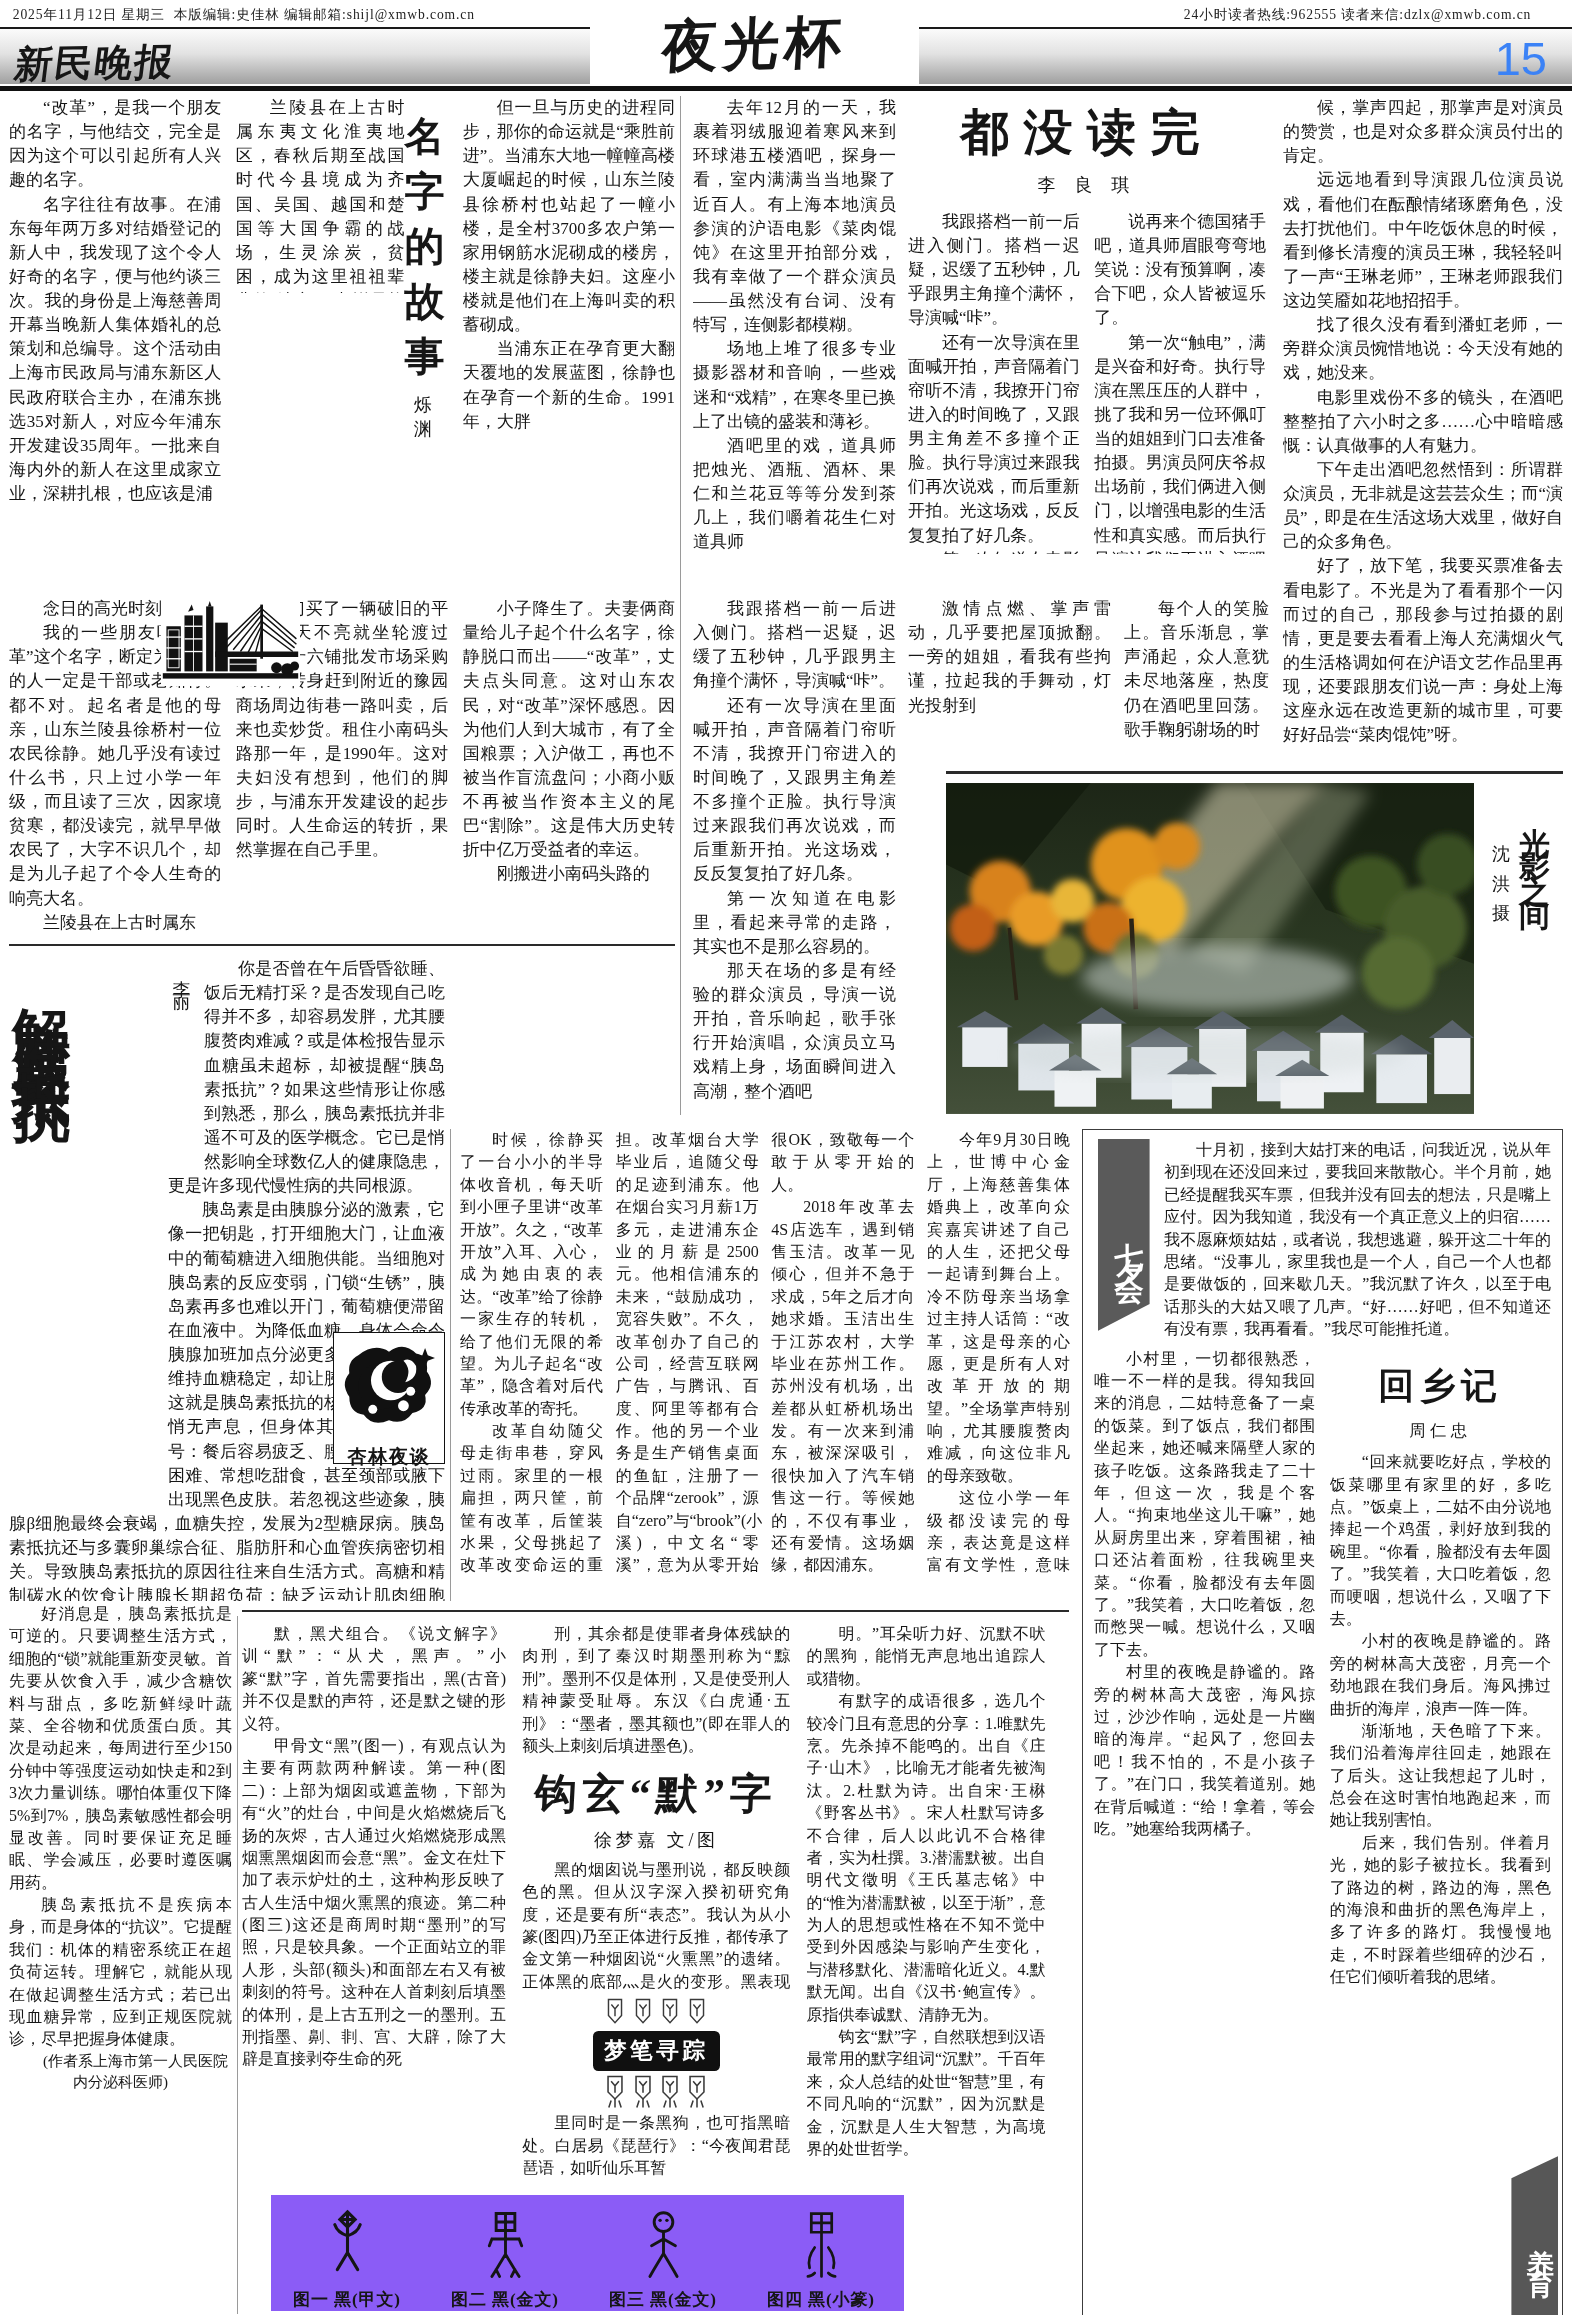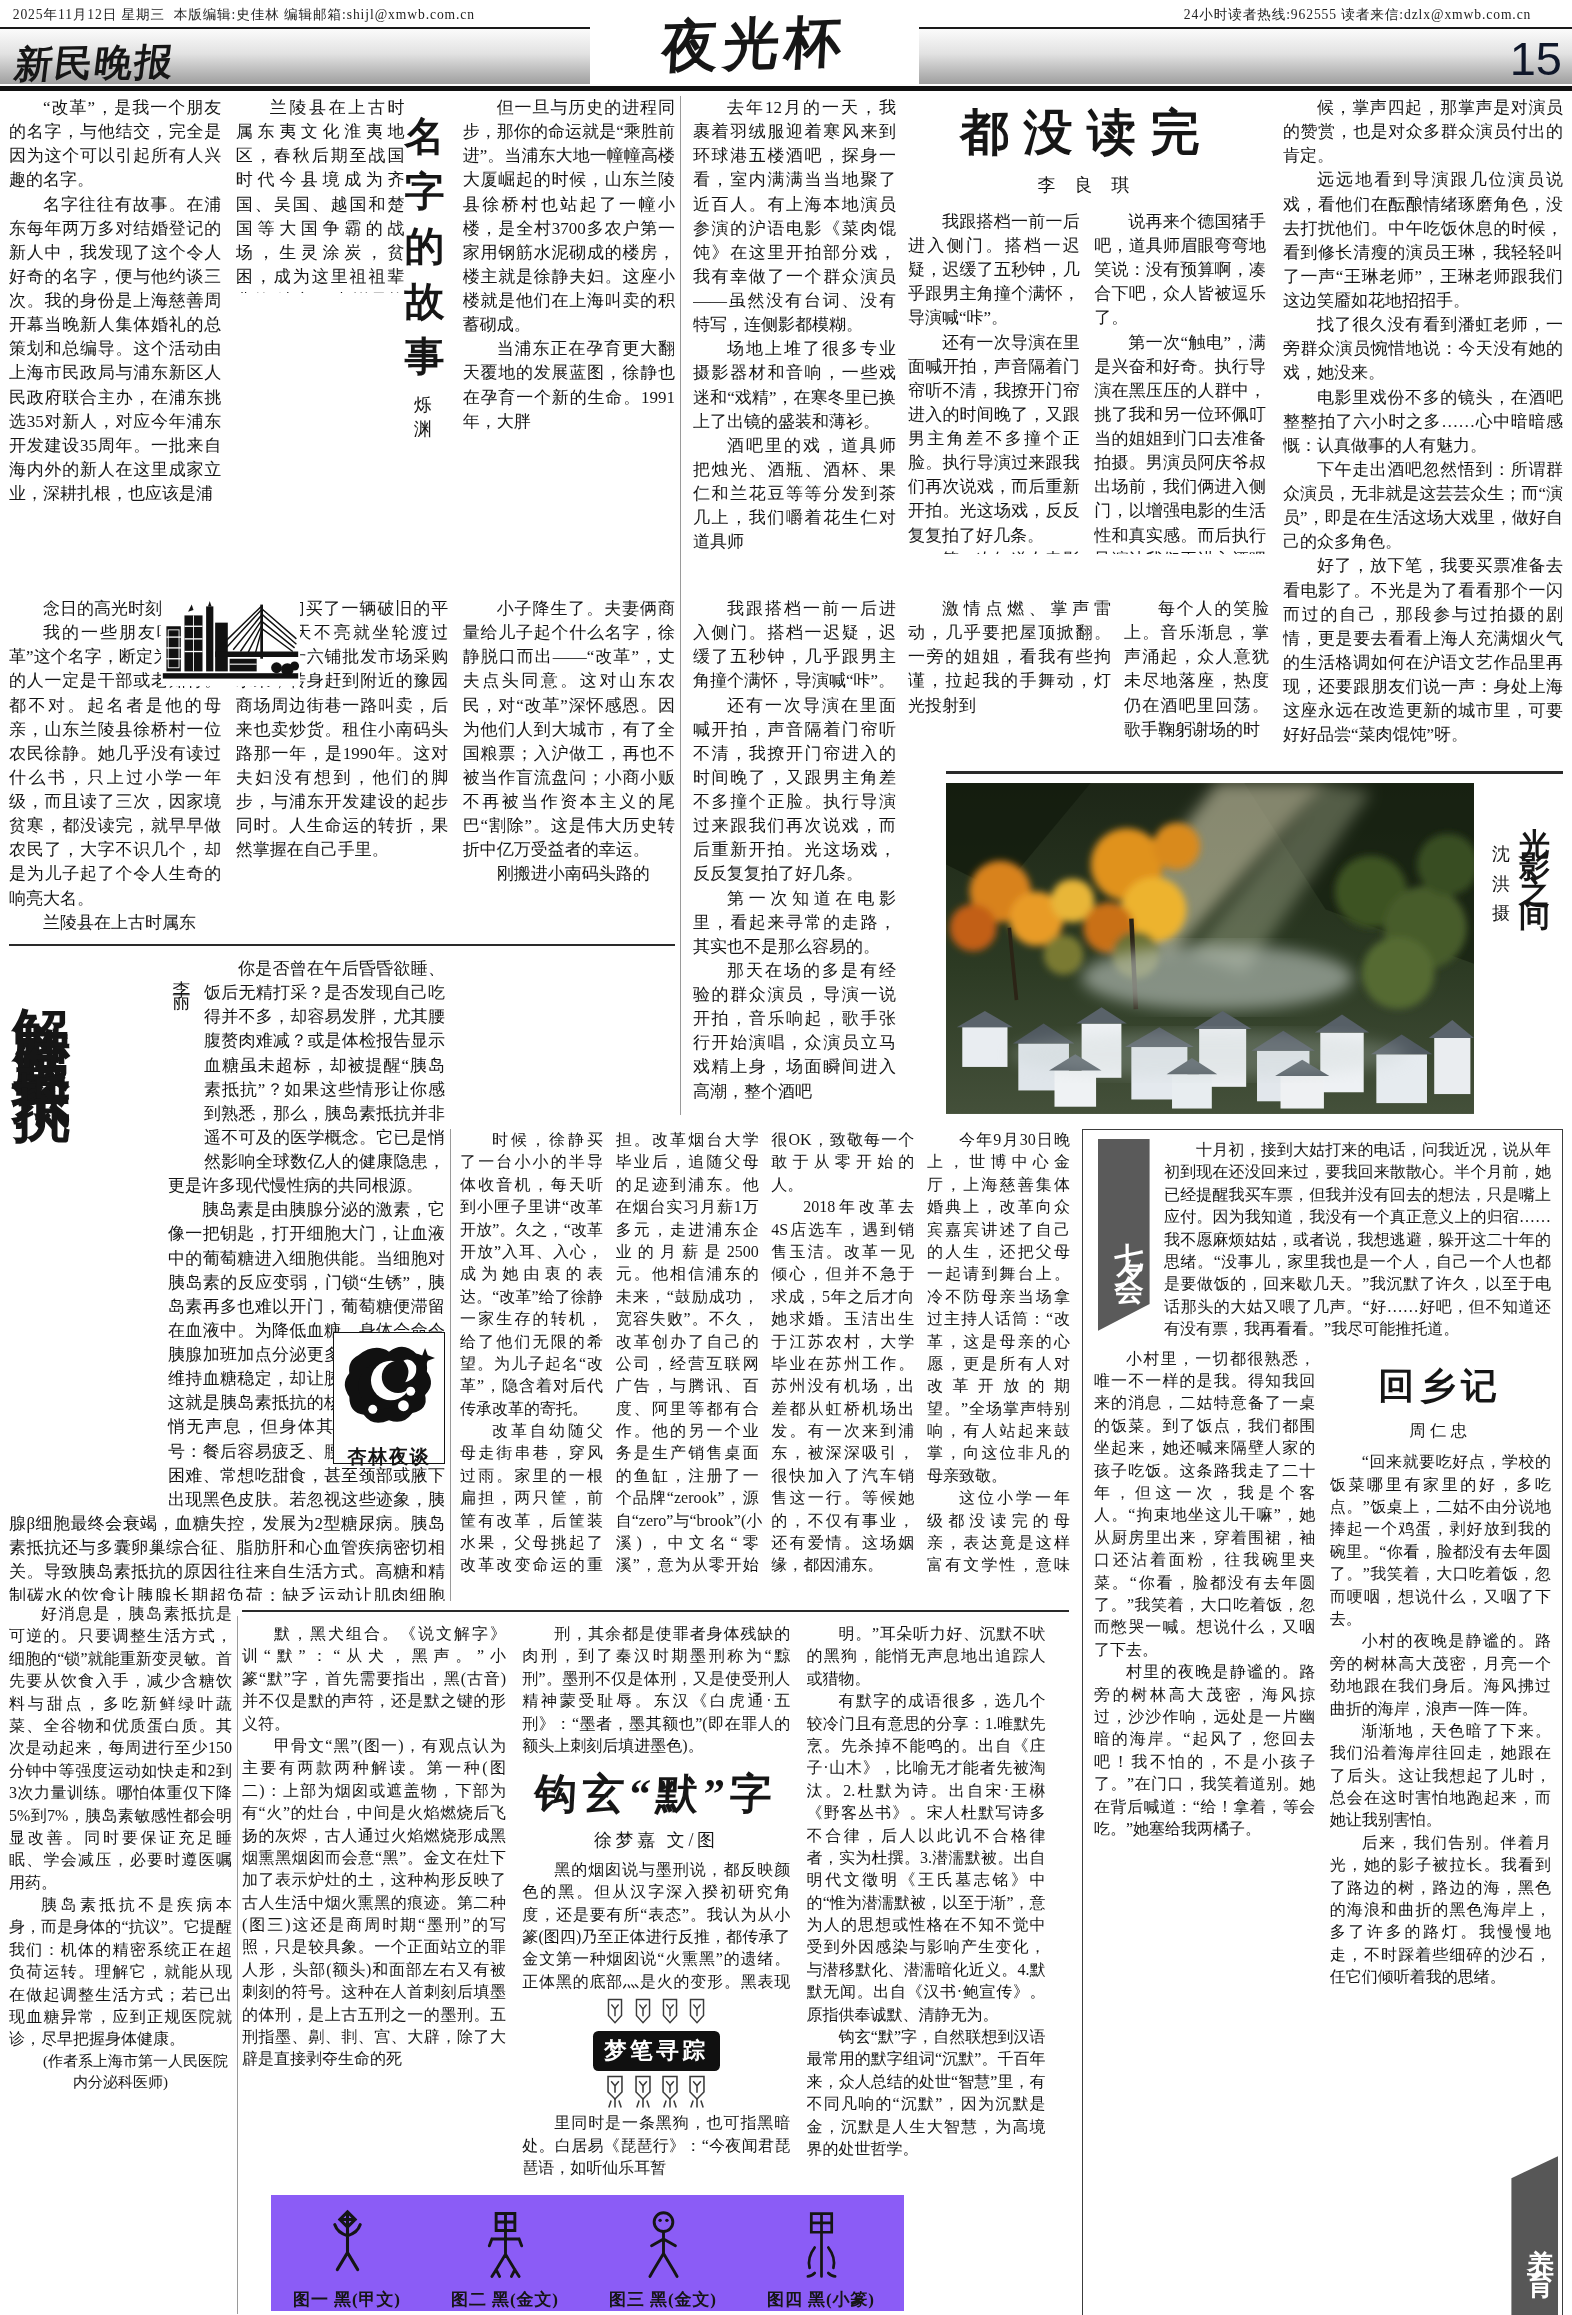--- a/index.html
+++ b/index.html
@@ -9,21 +9,21 @@
 
 .hdr-top { position:absolute; left:0; top:0; width:1544px; height:27px; font-size:13.6px; color:#222; }
 .hdr-top .l { position:absolute; left:12.7px; top:6.3px; letter-spacing:0.9px; }
 .hdr-top .r { position:absolute; right:12.7px; top:6.3px; letter-spacing:0.9px; }
 .hdr-line { position:absolute; left:0; top:27px; width:1572px; height:1.8px; background:#1a1a1a; }
 .hdr-band { position:absolute; left:0; top:29px; width:1572px; height:55px;
   background:linear-gradient(180deg,#fbfbfb 0%,#e2e2e2 45%,#9f9f9f 100%); }
 .masthead { position:absolute; left:14.5px; top:38px; font-size:38px; font-weight:900; transform:skewX(-8deg) rotate(-1deg); letter-spacing:1.8px; }
 .center-box { position:absolute; left:590px; top:0px; width:329px; height:84px; background:#fff; text-align:center; }
 .sec-title { font-size:56px; font-weight:900; transform:rotate(-2deg) skewX(-5deg); display:inline-block; margin-top:7.2px; letter-spacing:5.4px; }
-.pageno { position:absolute; right:10px; top:31px; font-family:"Liberation Sans",sans-serif; font-size:47px; color:#0f172a; }
+.pageno { position:absolute; right:25px; top:31px; font-family:"Liberation Sans",sans-serif; font-size:47px; color:#3b82f6; }
 .rule-main { position:absolute; left:0; top:86px; width:1572px; height:4.5px; background:#111; }
 
 .col { text-align:justify; overflow:hidden; font-size:17px; line-height:1.42; }
 .col p { text-indent:2em; }
 .sm { font-size:16px; line-height:1.4; }
 .region { position:absolute; }
 .flexcols { display:flex; gap:14.5px; }
 .flexcols > div { flex:1; }
 .vline { position:absolute; width:0.9px; background:#9a9a9a; }
 .hline { position:absolute; height:1.8px; background:#2a2a2a; }
@@ -215,21 +215,21 @@
         <p>胰岛素抵抗不是疾病本身，而是身体的“抗议”。它提醒我们：机体的精密系统正在超负荷运转。理解它，就能从现在做起调整生活方式；若已出现血糖异常，应到正规医院就诊，尽早把握身体健康。</p>
       </div>
     <p class="author-note">(作者系上海市第一人民医院内分泌科医师)</p>
   </div>
   <div class="vline" style="left:237px; top:1616px; height:698px;"></div>
 
   <div class="region col sm" style="left:460px; top:1129px; width:610px; height:467px; column-count:4; column-gap:12.7px;">
       <p>时候，徐静买了一台小小的半导体收音机，每天听到小匣子里讲“改革开放”。久之，“改革开放”入耳、入心，成为她由衷的表达。“改革”给了徐静一家生存的转机，给了他们无限的希望。为儿子起名“改革”，隐含着对后代传承改革的寄托。</p>
       <p>改革自幼随父母走街串巷，穿风过雨。家里的一根扁担，两只筐，前筐有改革，后筐装水果，父母挑起了改革改变命运的重担。改革烟台大学毕业后，追随父母的足迹到浦东。他在烟台实习月薪1万多元，走进浦东企业的月薪是2500元。他相信浦东的未来，“鼓励成功，宽容失败”。不久，改革创办了自己的公司，经营互联网广告，与腾讯、百度、阿里等都有合作。他的另一个业务是生产销售桌面的鱼缸，注册了一个品牌“zerook”，源自“zero”与“brook”(小溪)，中文名“零溪”，意为从零开始很OK，致敬每一个敢于从零开始的人。</p>
       <p>2018年改革去4S店选车，遇到销售玉洁。改革一见倾心，但并不急于求成，5年之后才向她求婚。玉洁出生于江苏农村，大学毕业在苏州工作。苏州没有机场，出差都从虹桥机场出发。有一次来到浦东，被深深吸引，很快加入了汽车销售这一行。等候她的，不仅有事业，还有爱情。这场姻缘，都因浦东。</p>
-      <p>今年9月30日晚上，世博中心金厅，上海慈善集体婚典上，改革向众宾嘉宾讲述了自己的人生，还把父母一起请到舞台上。冷不防母亲当场拿过主持人话筒：“改革，这是母亲的心愿，更是所有人对改革开放的期望。”全场掌声特别响，有人站起来鼓掌，向这位非凡的母亲致敬。</p>
+      <p>今年9月30日晚上，世博中心金厅，上海慈善集体婚典上，改革向众宾嘉宾讲述了自己的人生，还把父母一起请到舞台上。冷不防母亲当场拿过主持人话筒：“改革，这是母亲的心愿，更是所有人对改革开放的期望。”全场掌声特别响，尤其腰腹赘肉难减，向这位非凡的母亲致敬。</p>
       <p>这位小学一年级都没读完的母亲，表达竟是这样富有文学性，意味深长。改革告诉大家今年有三大喜事：一、公司被市里评为科技创新企业；二是按政策规定，公司创始人入籍可以正式落户上海。他说：“现在我是真正的上海人了！”台下又一阵掌声。第三件喜事，当然是与玉洁正式结婚。成婚之前，爱妻不忘提醒：“办公业，小赢靠智，大赢靠德。”改革搭乘与冰清玉洁合成一家。家是最小的国，国是最大的家。繁荣富强且高度文明的未来，大有希望。</p>
     </div>
 
   <div class="hline" style="left:946px; top:771px; width:617px; height:2.7px;"></div>
   <div class="region" style="left:946px; top:783px; width:528px; height:331px;">
     <svg width="528" height="331" viewBox="0 0 584 366">
       <defs>
         <linearGradient id="bg" x1="0" y1="0" x2="0" y2="1">
           <stop offset="0" stop-color="#1d2617"></stop>
             <stop offset="0.55" stop-color="#2c3a23"></stop>

